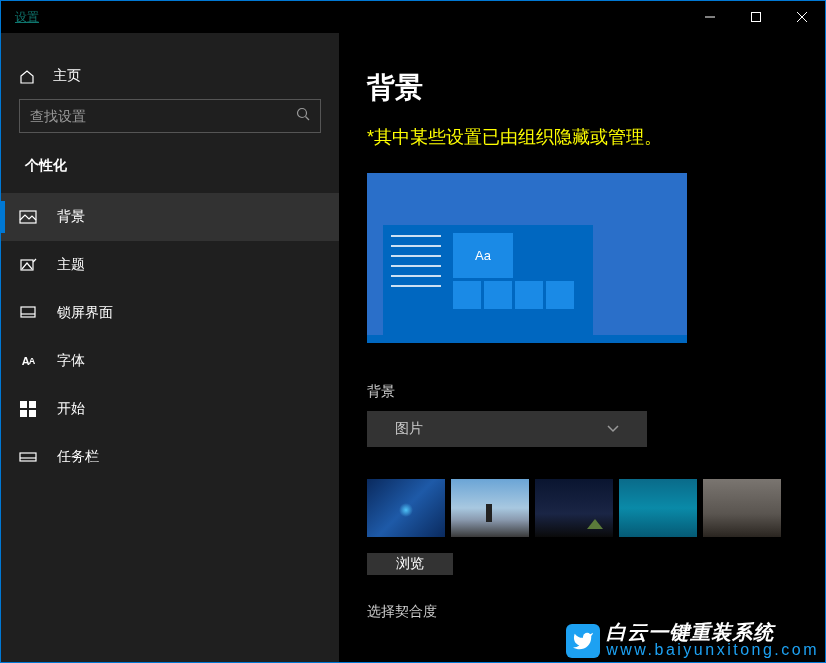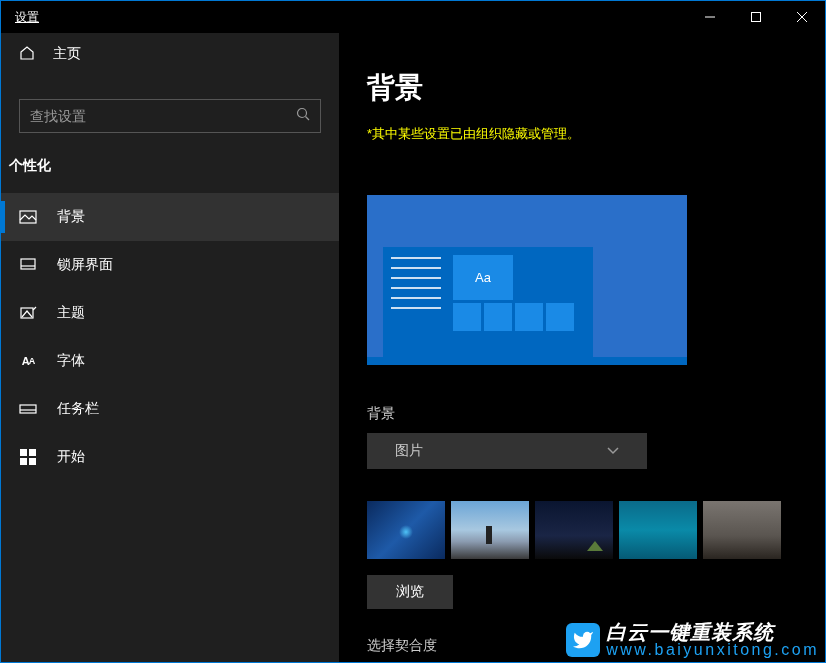--- a/index.html
+++ b/index.html
@@ -25,40 +25,40 @@
     align-items: center;
     justify-content: flex-end;
     padding: 0;
     position: relative;
     flex-shrink: 0;
   }
   .app-title {
     position: absolute;
     left: 14px; top: 8px;
     font-size: 12px;
-    color: #ffffff;
+    color: #0f766e;
     text-decoration: underline;
   }
   .win-controls { display: flex; height: 100%; }
   .win-btn {
     width: 46px; height: 100%;
     display: flex; align-items: center; justify-content: center;
     color: #fff; font-size: 10px;
   }
   .win-btn svg { stroke: #fff; stroke-width: 1; fill: none; }
   .body-area { flex: 1; display: flex; overflow: hidden; }
   .sidebar {
     width: 338px;
     background: #1f1f1f;
     padding: 12px 0 0 0;
     display: flex; flex-direction: column;
     flex-shrink: 0;
   }
   .home-row {
-    display: flex; align-items: flex-start;
+    display: flex; align-items: flex-end;
     height: 40px;
     padding: 0 18px;
     gap: 18px;
     font-size: 14px;
     margin-bottom: 14px;
   }
   .home-row .icon { width: 16px; height: 16px; display:flex; align-items:center; justify-content:center; }
   .search-box {
     margin: 0 18px 24px 18px;
     height: 34px;
@@ -69,21 +69,21 @@
     justify-content: space-between;
   }
   .search-box input {
     background: transparent; border: none; outline: none;
     color: #999; font-size: 14px;
     width: 240px;
     font-family: inherit;
   }
   .search-box input::placeholder { color: #999; }
   .section-title {
-    padding: 0 8px;
+    padding: 0 24px;
     font-size: 14px; font-weight: bold;
     margin-bottom: 18px;
   }
   .nav-item {
     display: flex; align-items: center;
     height: 48px;
     padding: 0 18px;
     gap: 20px;
     font-size: 14px;
     position: relative;
@@ -110,22 +110,22 @@
     padding: 36px 28px 0 28px;
     overflow: hidden;
     position: relative;
   }
   .page-title {
     font-size: 28px; font-weight: 600;
     margin-bottom: 18px;
   }
   .org-notice {
     color: #ffff00;
-    font-size: 13px;
-    margin-bottom: 52px;
+    font-size: 18px;
+    margin-bottom: 24px;
   }
   .preview-box {
     width: 320px; height: 170px;
     background: #2a6fc9;
     position: relative;
     margin-bottom: 40px;
     border-bottom: 8px solid #0067c0;
   }
   .preview-window {
     position: absolute;
@@ -185,30 +185,30 @@
   }
   .thumb.win10 { background: linear-gradient(135deg,#0a2a5e 0%,#1e5aa8 50%,#0a2a5e 100%); }
   .thumb.win10::after { content:""; position:absolute; left:32px; top:24px; width:14px; height:14px; background: radial-gradient(circle,#4fc3f7 0%,transparent 70%); }
   .thumb.beach { background: linear-gradient(to bottom,#6ba5d6 0%,#a8c8e0 50%,#8b9bb0 70%,#3a3a3a 100%); }
   .thumb.beach::after { content:""; position:absolute; left:35px; top:25px; width:6px; height:18px; background:#222; }
   .thumb.night { background: linear-gradient(to bottom,#0a1530 0%,#1a2545 60%,#0a0a0a 100%); }
   .thumb.night::after { content:""; position:absolute; right:10px; bottom:8px; width:0; height:0; border-left:8px solid transparent; border-right:8px solid transparent; border-bottom:10px solid #5a7a3a; }
   .thumb.ocean { background: linear-gradient(to bottom,#0a6b8a 0%,#0a8aa8 50%,#055a75 100%); }
   .thumb.rock { background: linear-gradient(to bottom,#7a7570 0%,#5a5550 60%,#2a2520 100%); }
   .browse-btn {
-    width: 86px; height: 34px;
+    width: 86px; height: 22px;
     background: #333;
     display: flex; align-items: center; justify-content: center;
     font-size: 14px; color: #fff;
     margin-bottom: 28px;
   }
   .watermark {
     position: absolute;
     right: 6px; bottom: 4px;
-    display: flex; align-items: center;
+    display: flex; align-items: flex-end;
     gap: 6px;
   }
   .wm-icon {
     width: 34px; height: 34px;
     background: #1da1f2;
     border-radius: 6px;
     display: flex; align-items: center; justify-content: center;
   }
   .wm-text { display: flex; flex-direction: column; line-height: 1; }
   .wm-cn { color: #fff; font-size: 20px; font-weight: bold; font-style: italic; letter-spacing: 1px; }
@@ -273,63 +273,63 @@
               <path d="M1 12 L6 7 L10 11 L13 8 L17 12"></path>
           </svg>
         </span>
         <span>背景</span>
       </div>
 
 
       <div class="nav-item">
         <span class="icon">
           <svg width="18" height="18" viewBox="0 0 18 18" fill="none" stroke="#fff" stroke-width="1.2">
-            <rect x="2" y="3" width="14" height="10"></rect>
-              <line x1="2" y1="10" x2="16" y2="10"></line>
-          </svg>
-        </span>
-        <span>锁屏界面</span>
-      </div>
-
-      <div class="nav-item">
-        <span class="icon">
-          <svg width="18" height="18" viewBox="0 0 18 18" fill="none" stroke="#fff" stroke-width="1.2">
             <rect x="2" y="4" width="12" height="10"></rect>
               <path d="M3 13 L8 7 L13 13"></path>
               <line x1="14" y1="6" x2="17" y2="3"></line>
           </svg>
         </span>
         <span>主题</span>
       </div>
 
       <div class="nav-item">
+        <span class="icon">
+          <svg width="18" height="18" viewBox="0 0 18 18" fill="none" stroke="#fff" stroke-width="1.2">
+            <rect x="2" y="3" width="14" height="10"></rect>
+              <line x1="2" y1="10" x2="16" y2="10"></line>
+          </svg>
+        </span>
+        <span>锁屏界面</span>
+      </div>
+
+      <div class="nav-item">
         <span class="icon" style="font-size:11px;font-weight:bold;letter-spacing:-1px">A<span style="font-size:9px">A</span></span>
         <span>字体</span>
-      </div>
-
-      <div class="nav-item">
-        <span class="icon">
-          <svg width="18" height="18" viewBox="0 0 18 18" fill="none" stroke="#fff" stroke-width="1.2">
-            <rect x="1" y="5" width="16" height="8"></rect>
-              <line x1="1" y1="10" x2="17" y2="10"></line>
-          </svg>
-        </span>
-        <span>任务栏</span>
       </div>
 
       <div class="nav-item">
         <span class="icon">
           <svg width="16" height="16" viewBox="0 0 16 16" fill="#fff">
             <rect x="0" y="0" width="7" height="7"></rect>
               <rect x="9" y="0" width="7" height="7"></rect>
             <rect x="0" y="9" width="7" height="7"></rect>
               <rect x="9" y="9" width="7" height="7"></rect>
           </svg>
         </span>
         <span>开始</span>
+      </div>
+
+      <div class="nav-item">
+        <span class="icon">
+          <svg width="18" height="18" viewBox="0 0 18 18" fill="none" stroke="#fff" stroke-width="1.2">
+            <rect x="1" y="5" width="16" height="8"></rect>
+              <line x1="1" y1="10" x2="17" y2="10"></line>
+          </svg>
+        </span>
+        <span>任务栏</span>
       </div>
 
     </div>
 
     <div class="content">
 
       <div class="page-title">背景</div>
       <div class="org-notice">*其中某些设置已由组织隐藏或管理。</div>
 
       <div class="preview-box">

